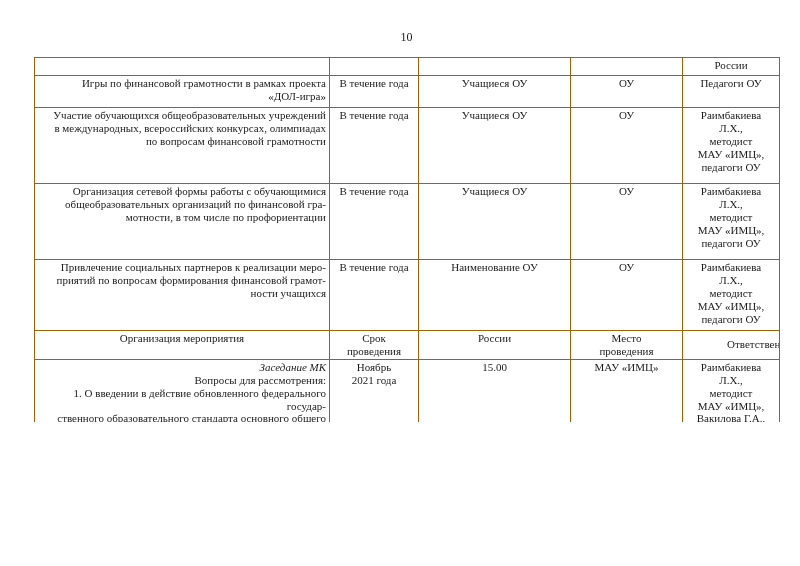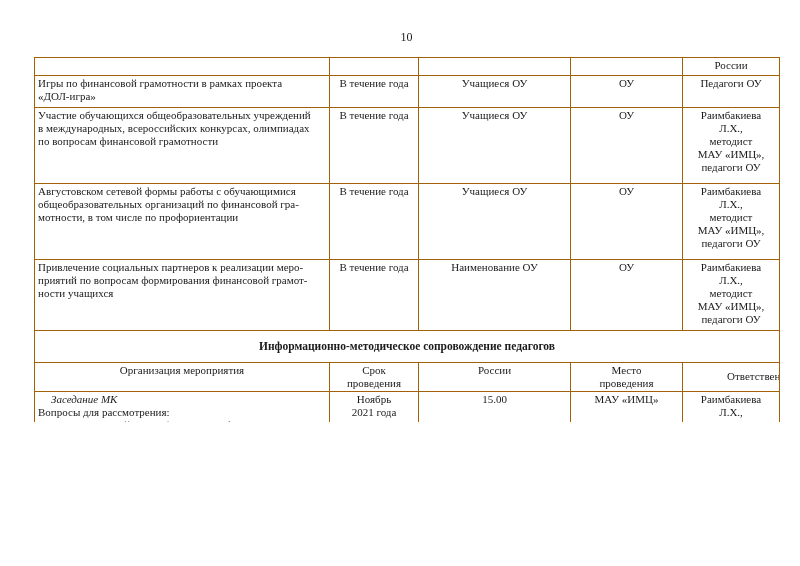--- a/index.html
+++ b/index.html
@@ -21,21 +21,21 @@
     position: absolute; top: 57px; left: 34px; width: 745px;
     border-collapse: collapse; table-layout: fixed;
     font-size: 11px; line-height: 12.9px;
   }
   table.plan td {
     border: 1px solid #a16207;
     vertical-align: top;
     padding: 1px 3px 1px 3px;
     overflow: hidden;
   }
-  .c-left   { text-align: left; }
+  .c-left   { text-align: right; }
   .c-center { text-align: center; }
   .ml       { white-space: pre-line; }
 
   tr.r-cont   { height: 18px; }
   tr.r-small  { height: 32px; }
   tr.r-med    { height: 76px; }
   tr.r-med2   { height: 71px; margin-top: 24px; }
   tr.r-sect   { height: 32px; }
   tr.r-head   { height: 28px; }
   tr.r-big    { height: 157px; }
@@ -92,21 +92,21 @@
         <td class="c-center">Учащиеся ОУ</td>
         <td class="c-center">ОУ</td>
         <td class="c-center ml">Раимбакиева
 Л.Х.,
 методист
 МАУ «ИМЦ»,
 педагоги ОУ</td>
       </tr>
 
       <tr class="r-med">
-        <td class="c-left ml">Августовском сетевой формы работы с обучающимися
+        <td class="c-left ml">Организация сетевой формы работы с обучающимися
 общеобразовательных организаций по финансовой гра-
 мотности, в том числе по профориентации</td>
         <td class="c-center">В течение года</td>
         <td class="c-center">Учащиеся ОУ</td>
         <td class="c-center">ОУ</td>
         <td class="c-center ml">Раимбакиева
 Л.Х.,
 методист
 МАУ «ИМЦ»,
 педагоги ОУ</td>
@@ -119,23 +119,20 @@
         <td class="c-center">В течение года</td>
         <td class="c-center">Наименование ОУ</td>
         <td class="c-center">ОУ</td>
         <td class="c-center ml">Раимбакиева
 Л.Х.,
 методист
 МАУ «ИМЦ»,
 педагоги ОУ</td>
       </tr>
 
-      <tr class="r-sect">
-        <td colspan="5">Информационно-методическое сопровождение педагогов</td>
-      </tr>
 
       <tr class="r-head">
         <td>Организация мероприятия</td>
         <td class="ml">Срок
 проведения</td>
         <td>России</td>
         <td class="ml">Место
 проведения</td>
         <td class="vm">Ответственный</td>
       </tr>

